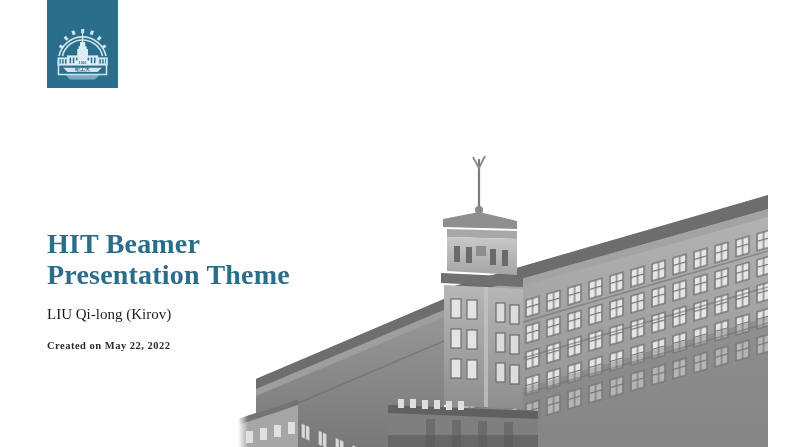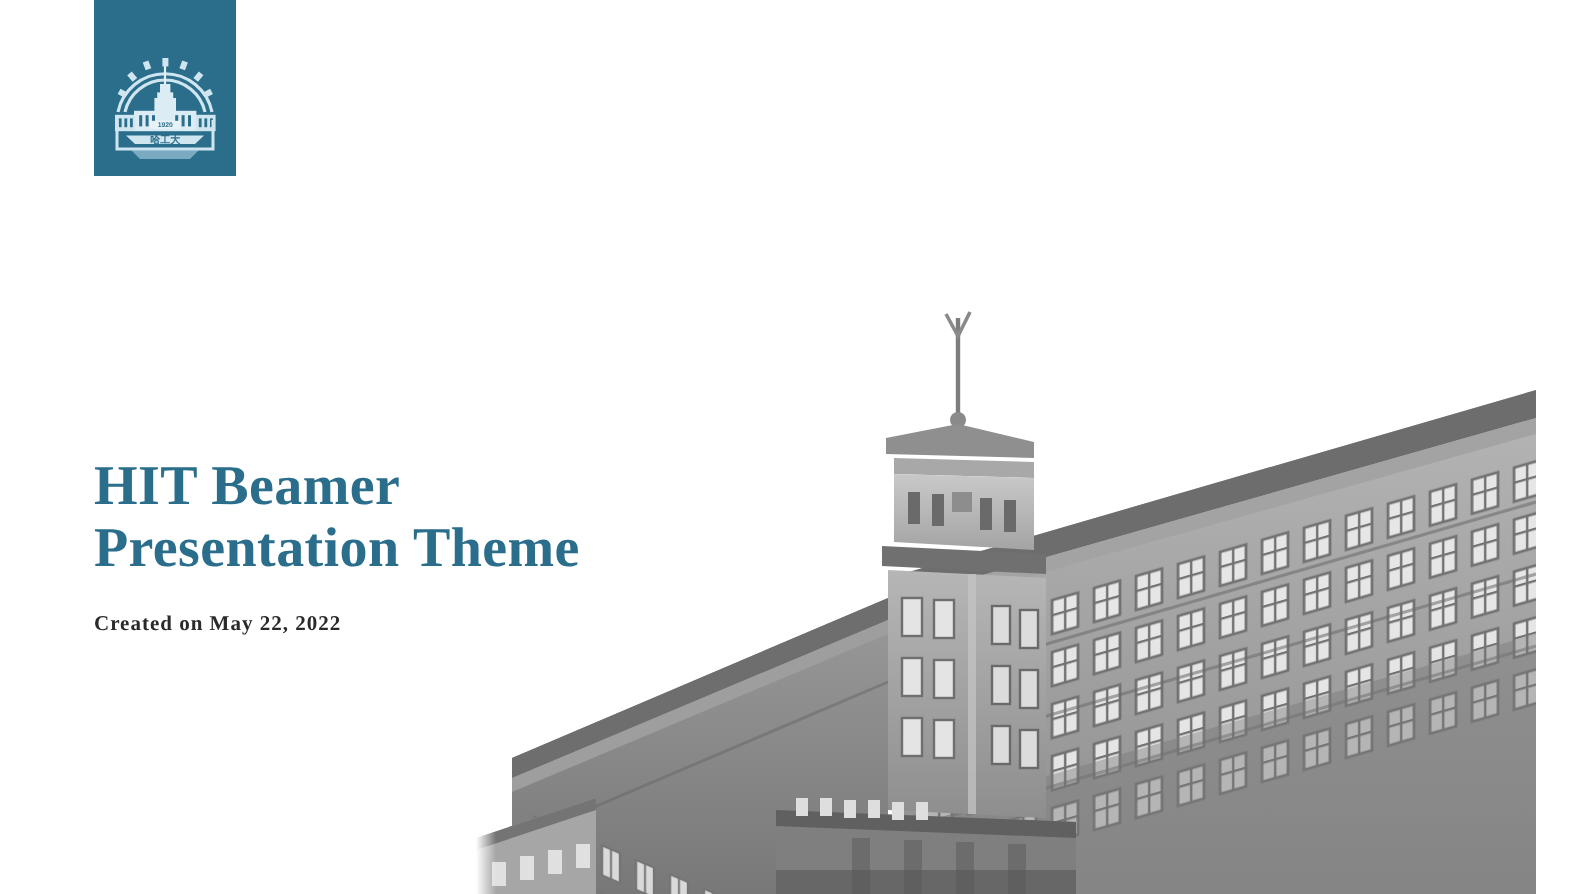--- a/index.html
+++ b/index.html
@@ -320,17 +320,18 @@
       <rect x="0" y="0" width="100" height="300" fill="url(#fade-left)"></rect>
     </svg>
   </div>
 
   <div class="text-block">
 
     <h1 class="title">HIT Beamer
 Presentation Theme</h1>
 
 
+    <div class="author">LIU Qi-long (Kirov)</div>
 
     <div class="date">Created on May 22, 2022</div>
   </div>
 
 </div>
 
 </body></html>

